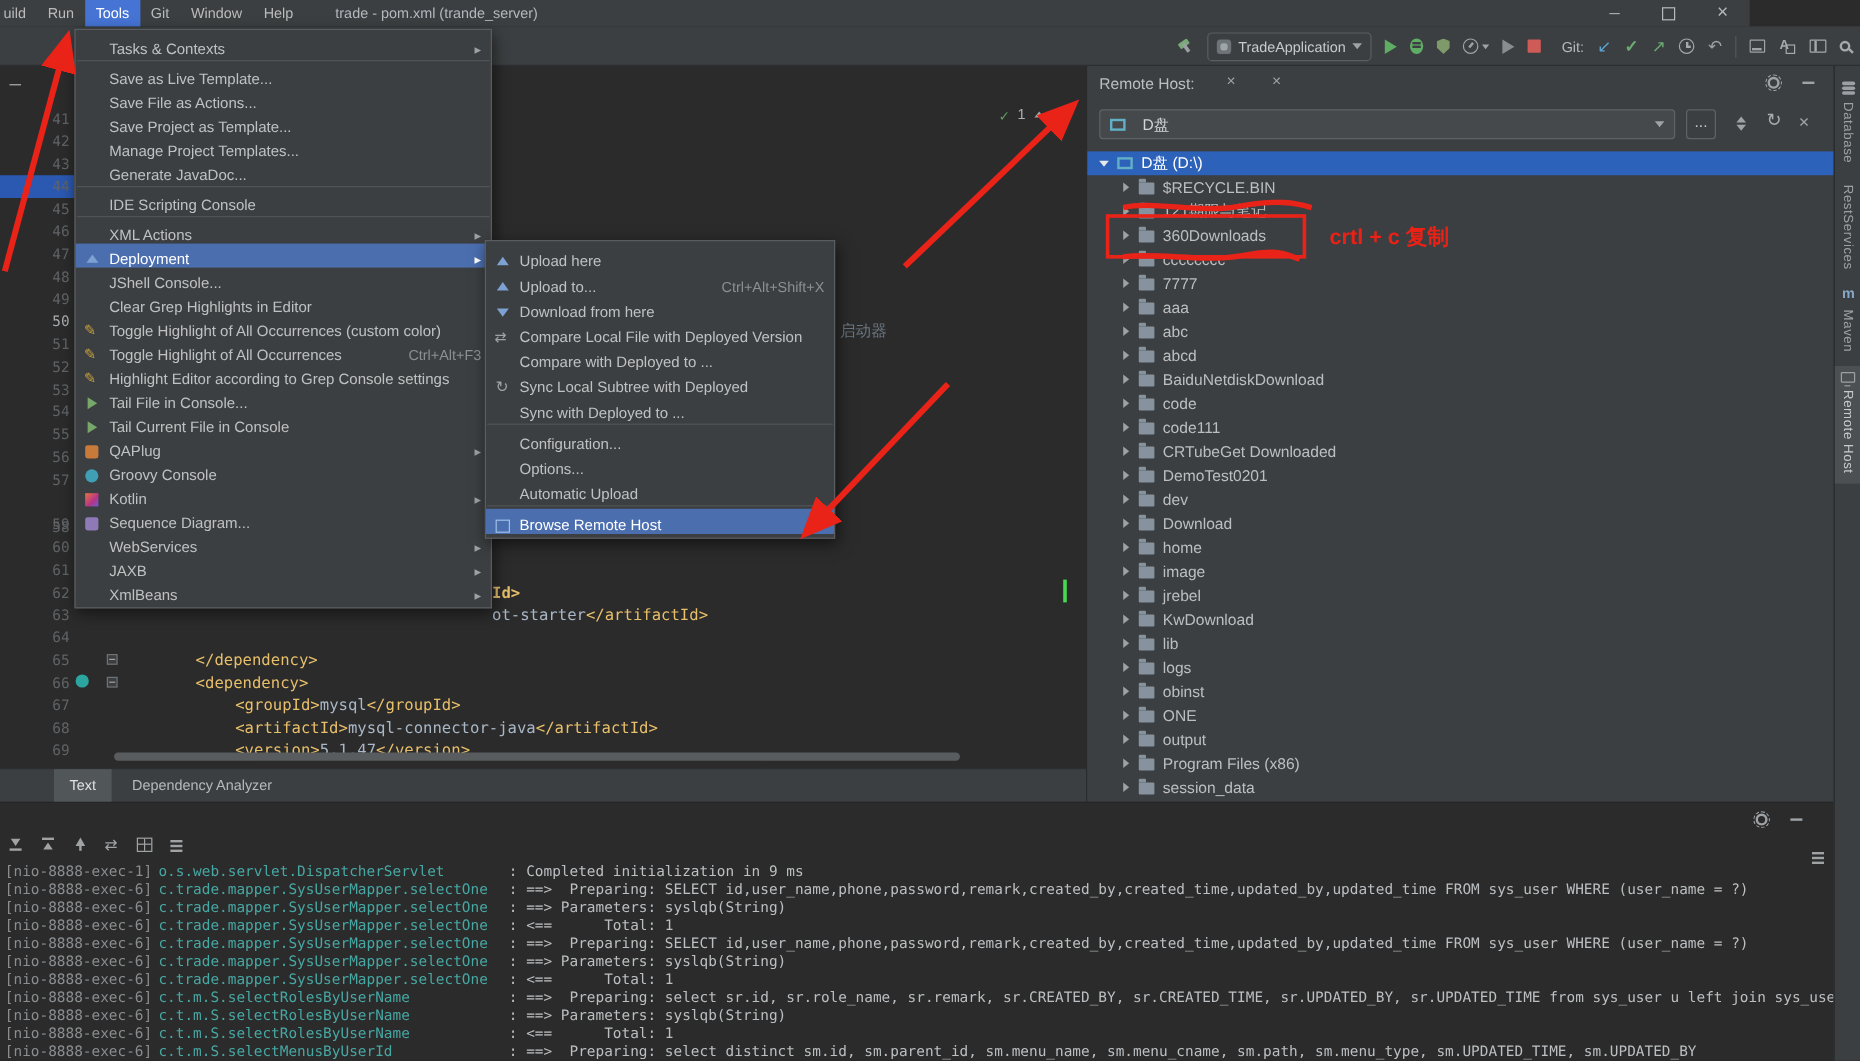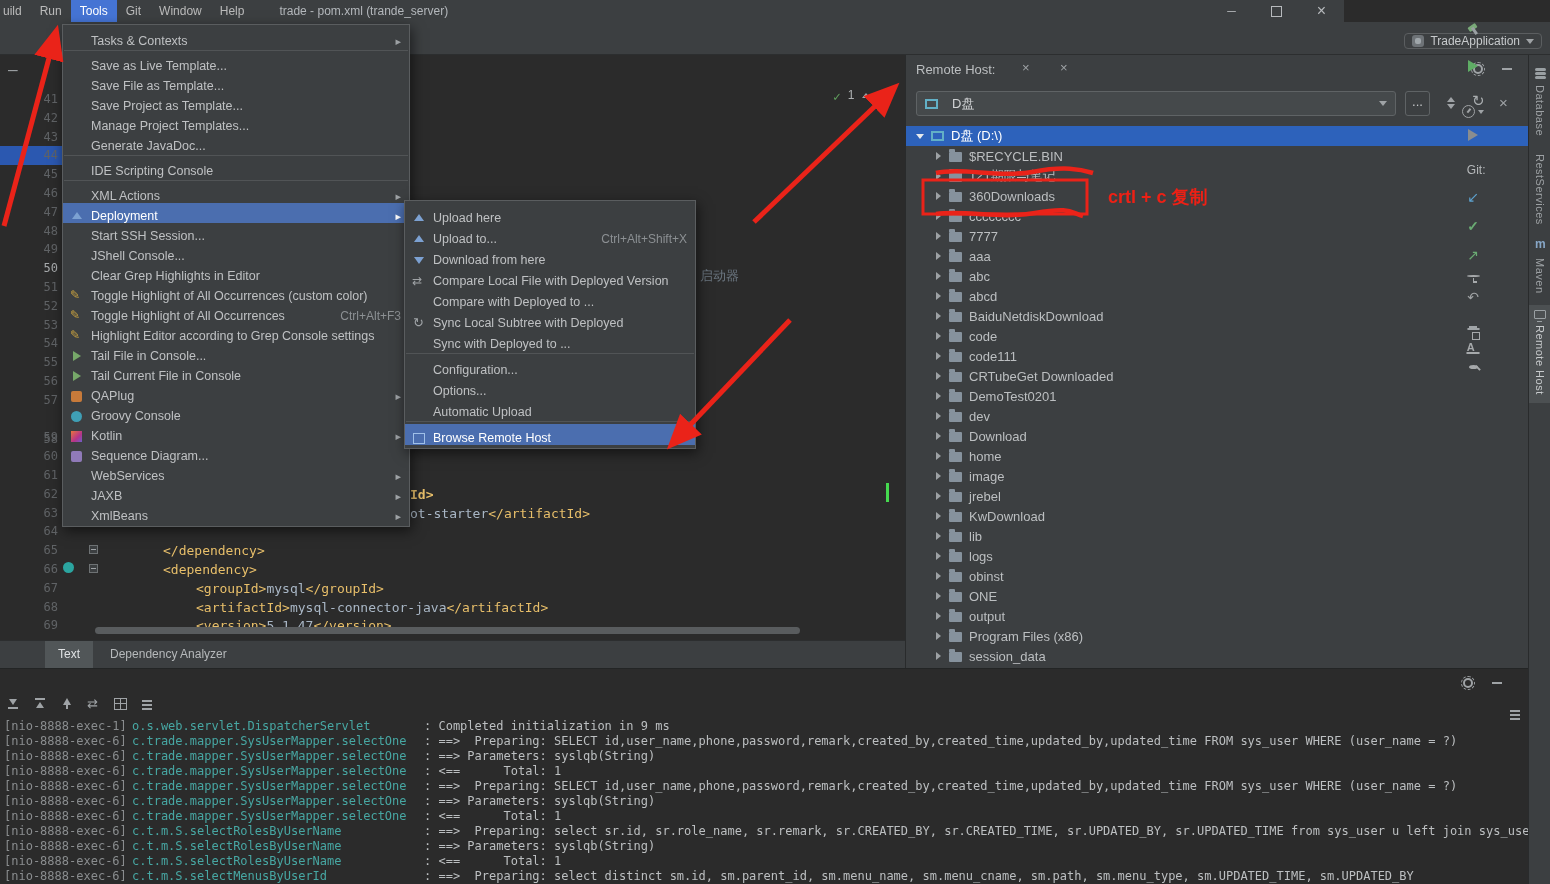--- a/index.html
+++ b/index.html
@@ -1,34 +1,34 @@
 <!DOCTYPE html>
 <html><head>
 <meta charset="utf-8">
 <style>
 *{margin:0;padding:0;box-sizing:border-box;}
 html,body{width:1550px;height:884px;}
 body{position:relative;background:#2b2b2b;font-family:"Liberation Sans",sans-serif;overflow:hidden;color:#bbb;}
 
 
-.titlebar{position:absolute;left:0;top:0;width:1344px;height:22px;background:#3c3f41;display:flex;z-index:10;}
+.titlebar{position:absolute;left:0;top:0;width:1458px;height:22px;background:#3c3f41;display:flex;z-index:10;}
 .menu-bar{display:flex;}
 .mb-item{padding:0 9px;font-size:12px;line-height:22px;color:#bbbbbb;}
 .mb-item:first-child{padding-left:3px;}
 .mb-item.active{background:#4574d4;color:#fff;}
 .win-title{margin-left:26px;line-height:22px;font-size:12px;color:#b4b8bc;}
 .win-controls{margin-left:auto;display:flex;}
 .wc{width:45px;display:flex;align-items:center;justify-content:center;color:#b7babd;}
 .wc.min::after{content:"\2500";font-size:12px;}
 .wc.max::after{content:"";width:9px;height:9px;border:1.5px solid #b7babd;}
 .wc.close::after{content:"\00D7";font-size:16px;}
 
 
 .toolbar{position:absolute;left:0;top:22px;width:1550px;height:33px;background:#3c3f41;border-bottom:1px solid #2c2e2f;z-index:9;}
-.tb-right{position:absolute;right:8px;top:0;height:33px;display:flex;align-items:center;gap:11px;flex-direction:column;}
+.tb-right{position:absolute;right:8px;top:0;height:33px;display:flex;align-items:center;gap:11px;}
 .hammer-i{position:relative;width:15px;height:15px;}
 .hammer-i::before{content:"";position:absolute;left:2px;top:3px;width:9px;height:5px;background:#79a978;border-radius:1px;transform:rotate(-35deg);}
 .hammer-i::after{content:"";position:absolute;left:7px;top:5px;width:2.5px;height:8px;background:#9aa0a3;transform:rotate(-35deg);}
 .run-combo{display:flex;align-items:center;border:1px solid #5b5e60;border-radius:4px;height:24px;padding:0 7px;gap:6px;color:#c7cacc;font-size:12px;}
 .app-i{width:12px;height:12px;border-radius:3px;background:#6e7377;position:relative;}
 .app-i::after{content:"";position:absolute;left:3px;top:3px;width:6px;height:6px;border-radius:2px;background:#9fa6aa;}
 .dd-caret{width:0;height:0;border-left:4px solid transparent;border-right:4px solid transparent;border-top:5px solid #9fa3a6;}
 .tri-play{width:0;height:0;border-top:6px solid transparent;border-bottom:6px solid transparent;border-left:10px solid #5fad65;}
 .tri-play.gray{border-left-color:#8a8d8f;}
 .bug-i{width:11px;height:13px;background:#5fad65;border-radius:6px/7px;position:relative;}
@@ -508,21 +508,21 @@
         <span class="mi-label">Tasks &amp; Contexts</span>
         <span class="mi-arrow"></span>
       </div>
       <div class="menu-sep"></div>
       <div class="mrow">
         <span class="mi-icon"></span>
         <span class="mi-label">Save as Live Template...</span>
       </div>
       <div class="mrow">
         <span class="mi-icon"></span>
-        <span class="mi-label">Save File as Template...</span>
+        <span class="mi-label">Save File as Actions...</span>
       </div>
       <div class="mrow">
         <span class="mi-icon"></span>
         <span class="mi-label">Save Project as Template...</span>
       </div>
       <div class="mrow">
         <span class="mi-icon"></span>
         <span class="mi-label">Manage Project Templates...</span>
       </div>
       <div class="mrow">
@@ -537,24 +537,20 @@
       <div class="menu-sep"></div>
       <div class="mrow">
         <span class="mi-icon"></span>
         <span class="mi-label">XML Actions</span>
         <span class="mi-arrow"></span>
       </div>
       <div class="mrow sel">
         <span class="mi-icon ic ic-up"></span>
         <span class="mi-label">Deployment</span>
         <span class="mi-arrow"></span>
-      </div>
-      <div class="mrow">
-        <span class="mi-icon"></span>
-        <span class="mi-label">Start SSH Session...</span>
       </div>
       <div class="mrow">
         <span class="mi-icon"></span>
         <span class="mi-label">JShell Console...</span>
       </div>
       <div class="mrow">
         <span class="mi-icon"></span>
         <span class="mi-label">Clear Grep Highlights in Editor</span>
       </div>
       <div class="mrow">

